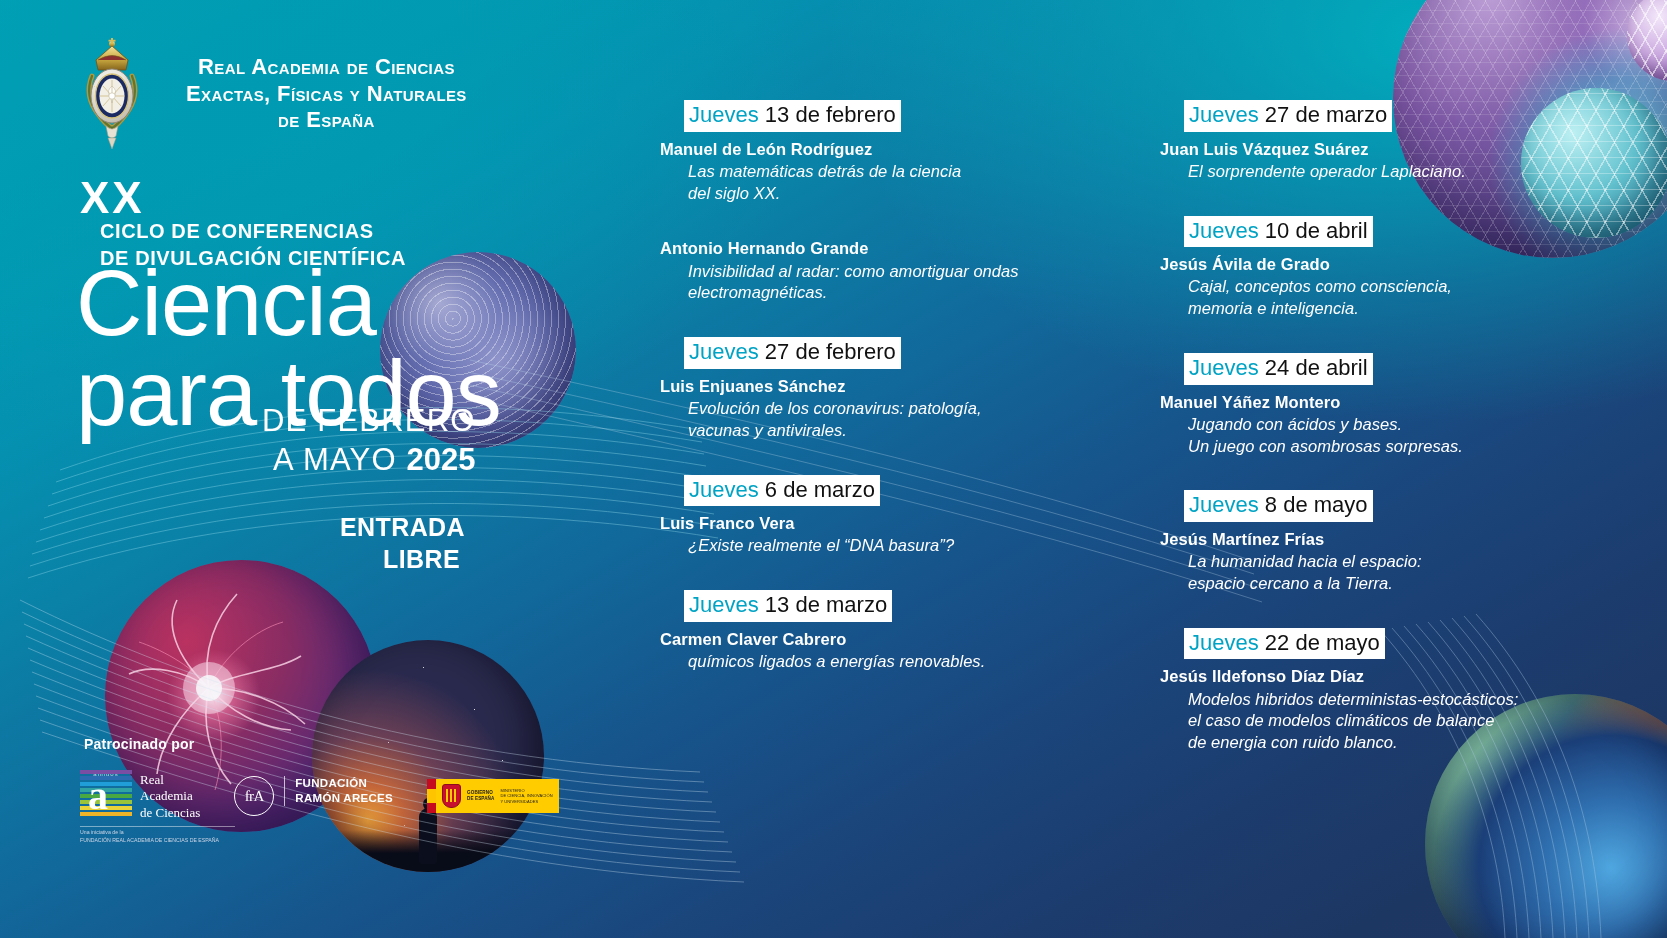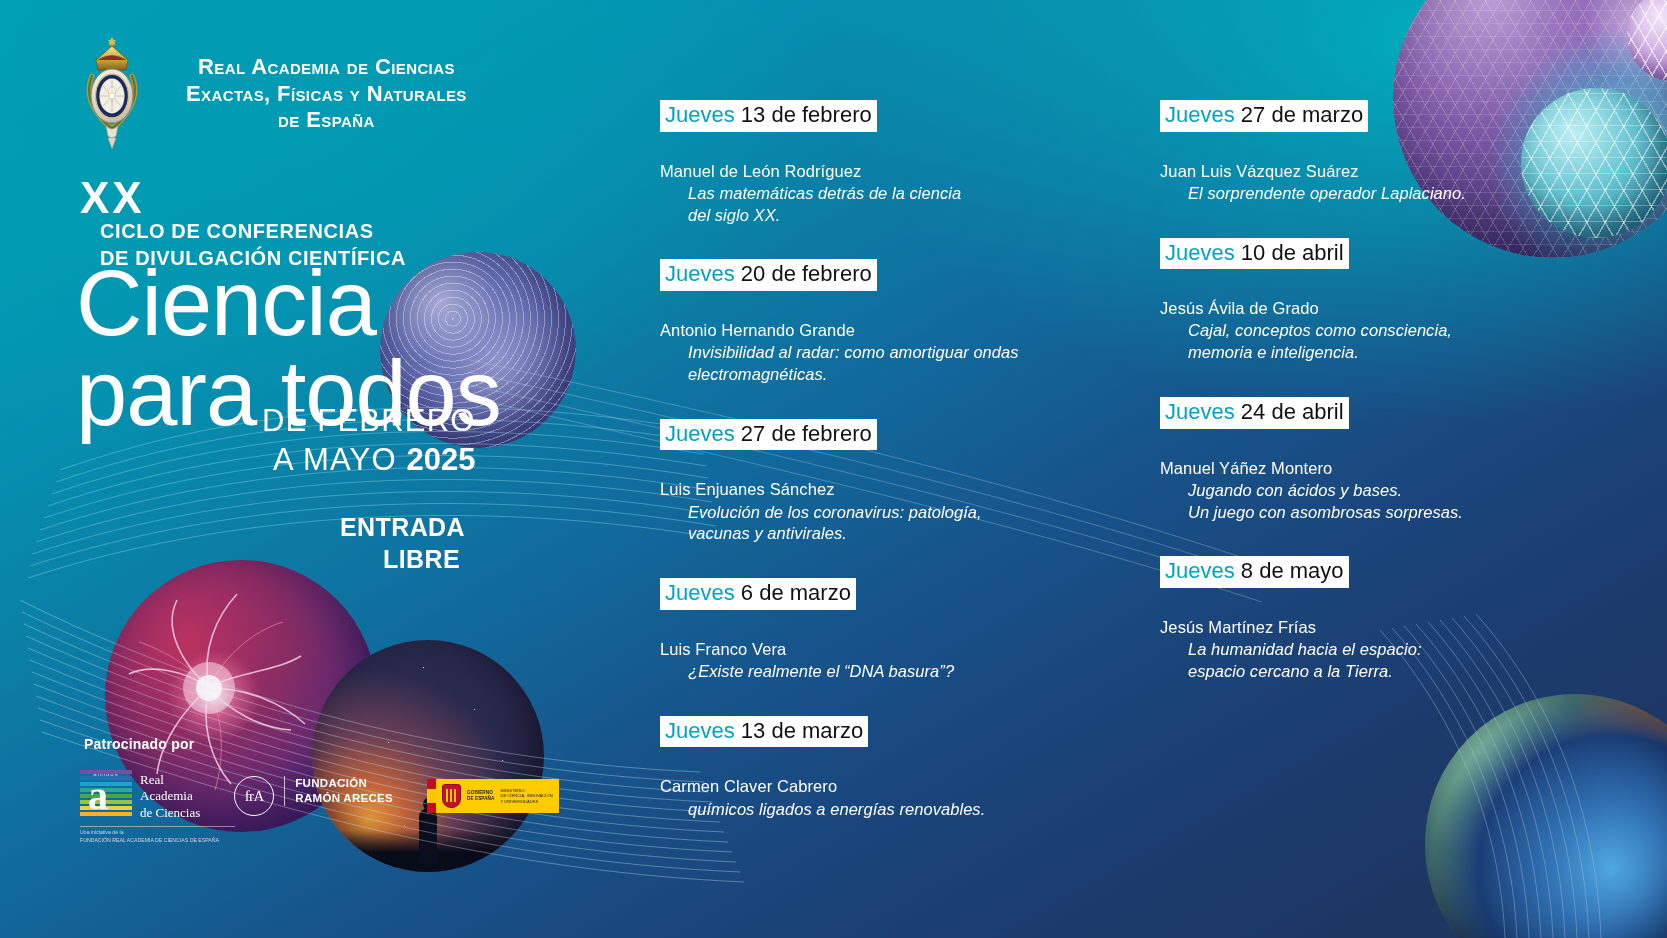--- a/index.html
+++ b/index.html
@@ -238,26 +238,26 @@
   .gob-t1 { font-size:4.6px; font-weight:700; color:#1b1b1b; line-height:1.35; letter-spacing:.1px; }
   .gob-t2 { font-size:4px; color:#1b1b1b; line-height:1.4; letter-spacing:.1px; }
 
   
   .events { position:absolute; left:660px; top:100px; right:40px; display:flex; gap:80px; }
   .col { width:420px; }
   .event { margin-bottom:33px; }
   .event:last-child { margin-bottom:0; }
   .badge {
     display:inline-block; background:#ffffff; padding:1px 5px 2px 5px;
-    font-size:22px; line-height:1.3; white-space:nowrap; margin-bottom:6px;
+    font-size:22px; line-height:1.3; white-space:nowrap; margin-bottom:6px;margin-left:24px;
   }
   .badge .dow { color:#00a3c4; font-weight:400; }
   .badge .dnum { color:#111111; font-weight:400; }
   .speaker {
-    color:#ffffff; font-size:16.5px; font-weight:400; line-height:1.35; letter-spacing:.1px; margin-bottom:1px;margin-top:22px;
+    color:#ffffff; font-size:16.5px; font-weight:700; line-height:1.35; letter-spacing:.1px; margin-bottom:1px;
   }
   .talk {
     color:#ffffff; font-size:16.5px; font-style:italic; font-weight:400; line-height:1.32; letter-spacing:.05px;margin-left:28px;
   }
 </style>
 </head>
 <body>
 
 <div class="poster">
 
@@ -430,21 +430,20 @@
   <div class="events">
 
     <div class="col">
       <div class="event">
         <div class="badge"><span class="dow">Jueves</span> <span class="dnum">13 de febrero</span></div>
         <div class="speaker">Manuel de León Rodríguez</div>
         <div class="talk">Las matemáticas detrás de la ciencia</div>
         <div class="talk">del siglo XX.</div>
       </div>
       <div class="event">
-        <div class="badge"><span class="dow">Jueves</span> <span class="dnum">20 de febrero</span></div>
         <div class="speaker">Antonio Hernando Grande</div>
         <div class="talk">Invisibilidad al radar: como amortiguar ondas</div>
         <div class="talk">electromagnéticas.</div>
       </div>
       <div class="event">
         <div class="badge"><span class="dow">Jueves</span> <span class="dnum">27 de febrero</span></div>
         <div class="speaker">Luis Enjuanes Sánchez</div>
         <div class="talk">Evolución de los coronavirus: patología,</div>
         <div class="talk">vacunas y antivirales.</div>
       </div>
@@ -476,20 +475,27 @@
         <div class="badge"><span class="dow">Jueves</span> <span class="dnum">24 de abril</span></div>
         <div class="speaker">Manuel Yáñez Montero</div>
         <div class="talk">Jugando con ácidos y bases.</div>
         <div class="talk">Un juego con asombrosas sorpresas.</div>
       </div>
       <div class="event">
         <div class="badge"><span class="dow">Jueves</span> <span class="dnum">8 de mayo</span></div>
         <div class="speaker">Jesús Martínez Frías</div>
         <div class="talk">La humanidad hacia el espacio:</div>
         <div class="talk">espacio cercano a la Tierra.</div>
+      </div>
+      <div class="event">
+        <div class="badge"><span class="dow">Jueves</span> <span class="dnum">22 de mayo</span></div>
+        <div class="speaker">Jesús Ildefonso Díaz Díaz</div>
+        <div class="talk">Modelos hibridos deterministas-estocásticos:</div>
+        <div class="talk">el caso de modelos climáticos de balance</div>
+        <div class="talk">de energia con ruido blanco.</div>
       </div>
     </div>
 
   </div>
 
   <div class="sponsor-label">Patrocinado por</div>
   <div class="sponsors">
 
     <div class="logo-amigos">
       <div class="amigos-mark">

